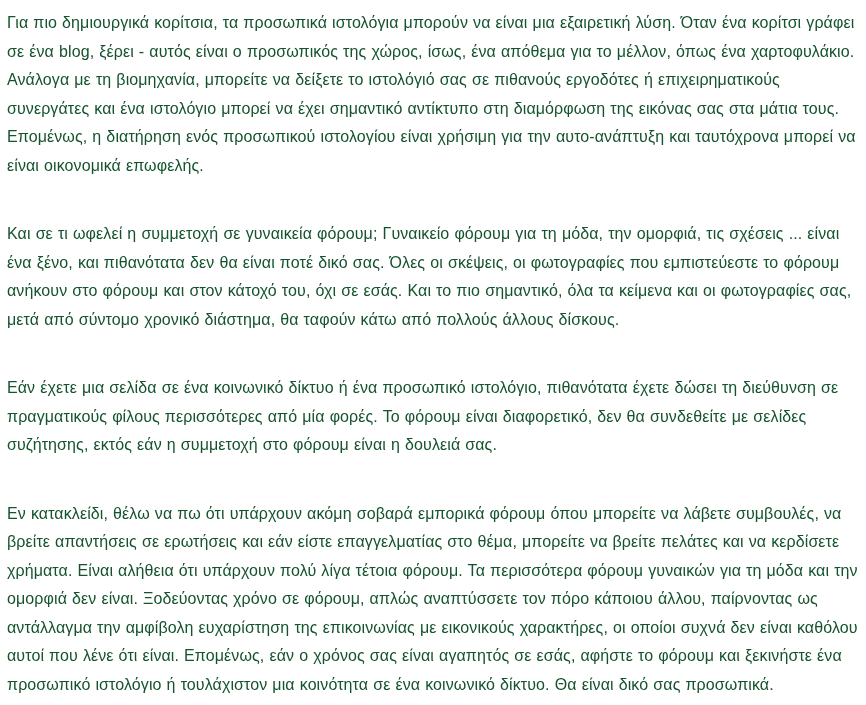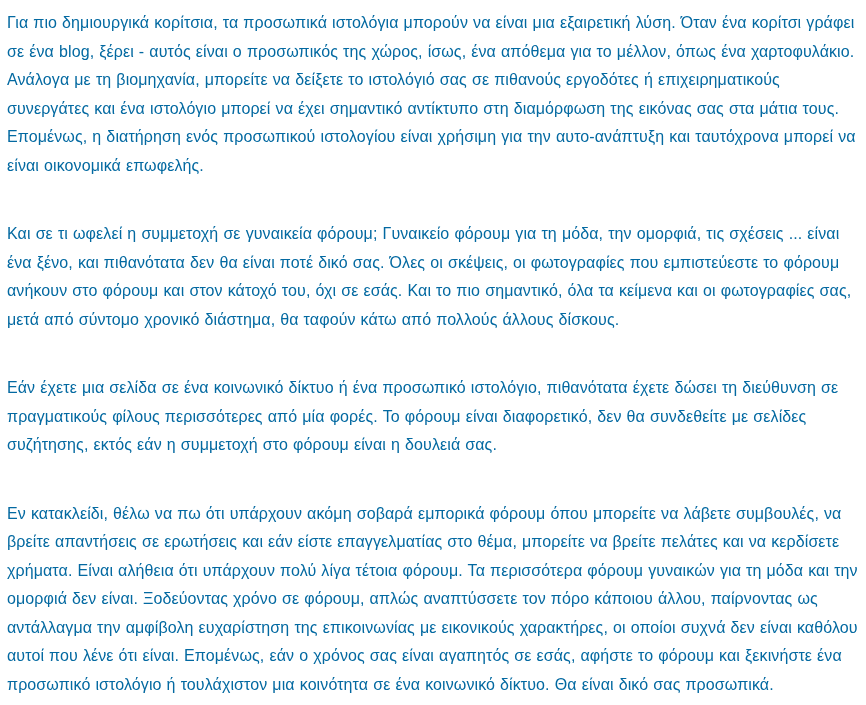--- a/index.html
+++ b/index.html
@@ -10,21 +10,21 @@
   body {
     width: 866px;
     height: 705px;
     overflow: hidden;
     font-family: "Liberation Sans", "DejaVu Sans", sans-serif;
   }
   .article-content {
     box-sizing: border-box;
     width: 866px;
     padding: 9px 6px 0 7px;
-    color: #0369a1;
+    color: #14532d;
   }
   .article-content p {
     margin: 0 0 40px 0;
     font-size: 16px;
     line-height: 28.5px;
     font-weight: 400;
     letter-spacing: 0.1px;
     text-align: left;
     word-spacing: 0.5px;
   }

